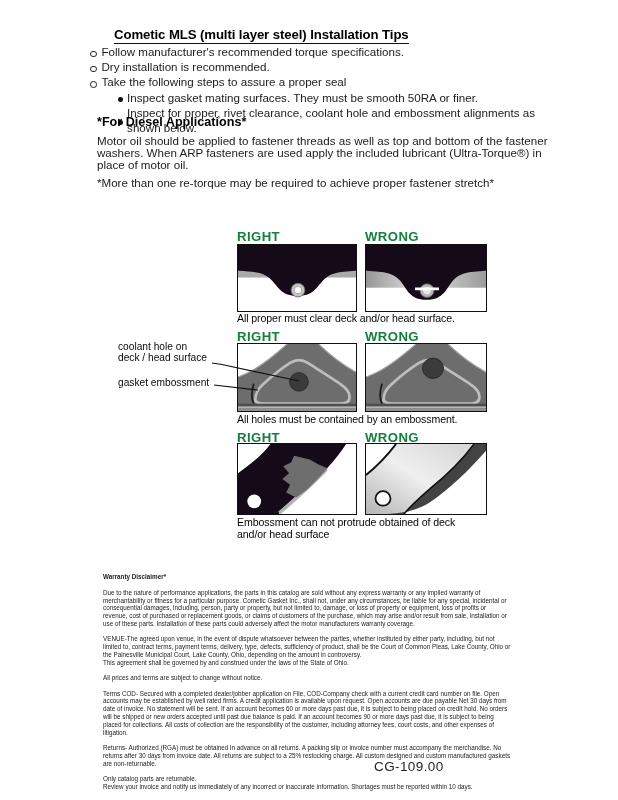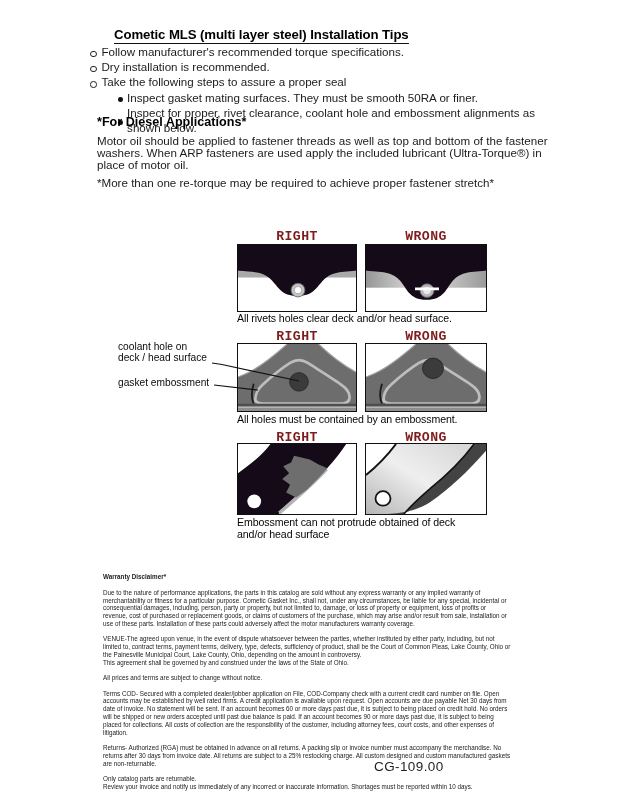--- a/index.html
+++ b/index.html
@@ -27,23 +27,22 @@
     margin:4.8px 4.5px 0 0;
   }
   .subtips{margin-left:28px;}
 
   .diesel{left:97px;top:117px;width:452px;font-size:11.6px;line-height:11.9px;}
   .diesel h2{font-size:12.6px;font-weight:bold;color:#000;margin:0 0 6px 0;}
   .diesel p{margin:0 0 6.5px 0;}
 
   
   .dg-header{
-    width:120px;text-align:center;font-size:13.2px;font-weight:bold;color:#7f1d1d;
+    width:120px;text-align:left;font-size:13.2px;font-weight:bold;color:#15803d;
     letter-spacing:0.4px;
-    font-family:Liberation Mono, monospace;
   }
   .dg-box{box-sizing:border-box;border:1.8px solid #101010;background:#fff;}
   .dg-box svg{display:block;width:100%;height:100%;}
   .dg-caption{font-size:10.6px;color:#060606;line-height:11.6px;letter-spacing:-0.1px;}
   .dg-label{font-size:10.2px;line-height:10.8px;color:#0a0a0a;text-align:left;}
   .overlay{pointer-events:none;z-index:6;}
 
   
   .fineprint{left:103px;top:573px;width:409px;font-size:6.3px;line-height:7.8px;color:#222;}
   .fineprint .fp-head{font-weight:bold;margin:0 0 8px 0;}
@@ -114,21 +113,21 @@
     </defs>
     <rect x="0" y="0" width="120" height="68" fill="#ffffff"></rect>
     <rect x="0" y="26.5" width="120" height="17.5" fill="url(#g-deck)"></rect>
     <path d="M0,0 H120 V26.5 C101,27.5 94,29 87,36.5 C80.5,44 78,56.5 60.5,56.5 C43,56.5 40.5,44 34,36.5 C27,29 20,27.5 0,26.5 Z" fill="#150a18"></path>
     <circle cx="61" cy="47" r="7" fill="#b5b5b5" stroke="#666" stroke-width="1"></circle>
     <circle cx="61" cy="47" r="3.8" fill="#e8e8e8"></circle>
     <rect x="49" y="43.8" width="24" height="2.8" fill="#ffffff"></rect>
   </svg>
 </div>
 
-<div class="abs dg-caption" style="left:237px;top:313px;width:260px;">All rivets holes clear deck and/or head surface.</div>
+<div class="abs dg-caption" style="left:237px;top:313px;width:260px;">All proper must clear deck and/or head surface.</div>
 
 <div class="abs dg-header" style="left:237px;top:329px;">RIGHT</div>
 <div class="abs dg-header" style="left:365px;top:329px;width:122px;">WRONG</div>
 
 <div class="abs dg-label pre" style="left:118px;top:342px;width:92px;">coolant hole on
 deck / head surface</div>
 <div class="abs dg-label" style="left:118px;top:377.5px;width:94px;">gasket embossment</div>
 
 <div class="abs dg-box" style="left:237px;top:343px;width:120px;height:69px;">
   <svg viewBox="0 0 120 69" preserveAspectRatio="none">

